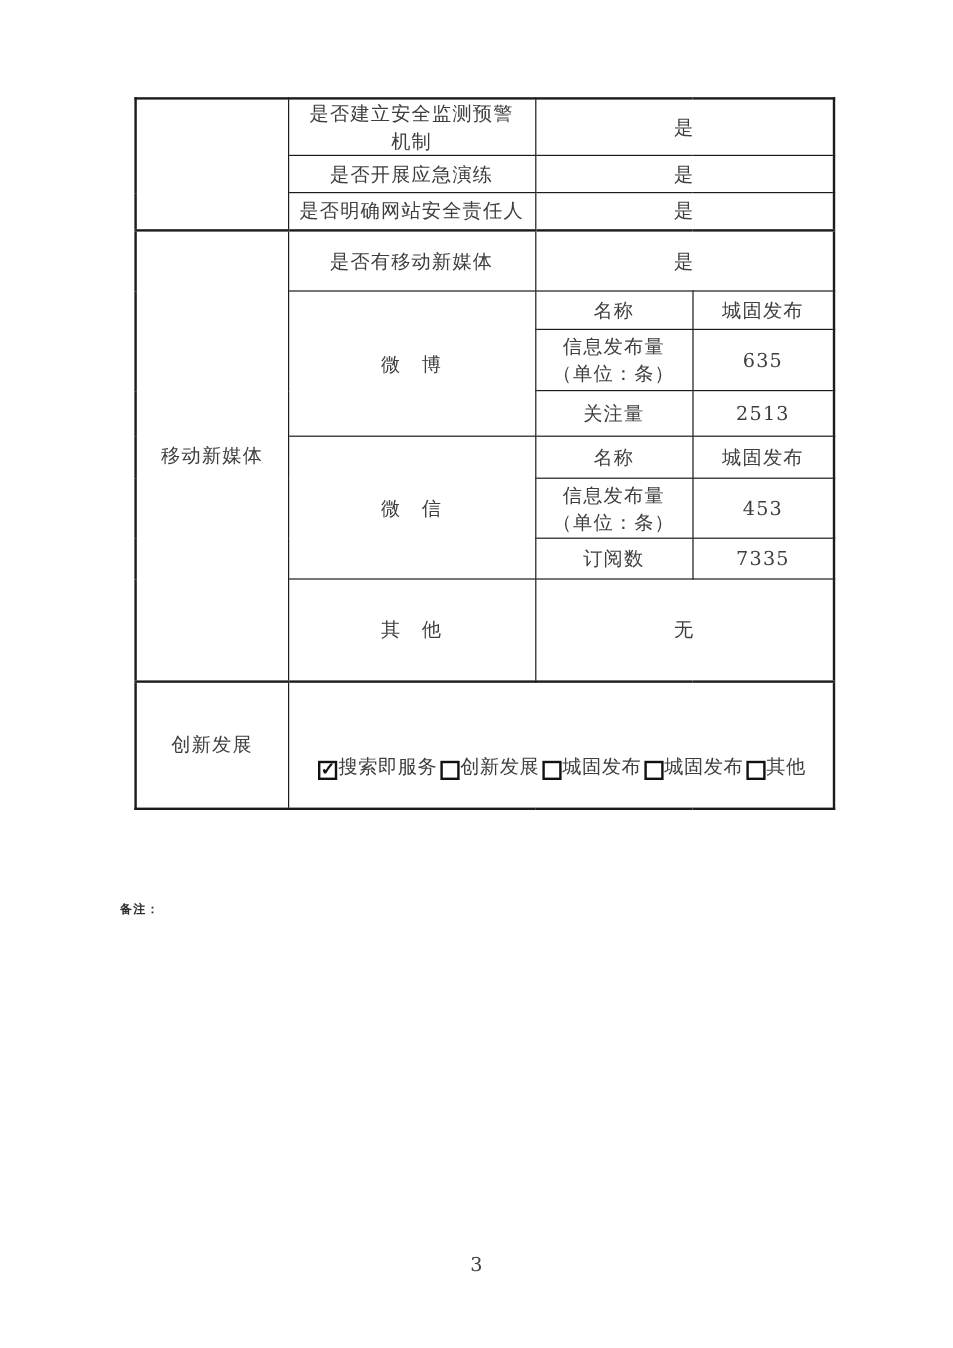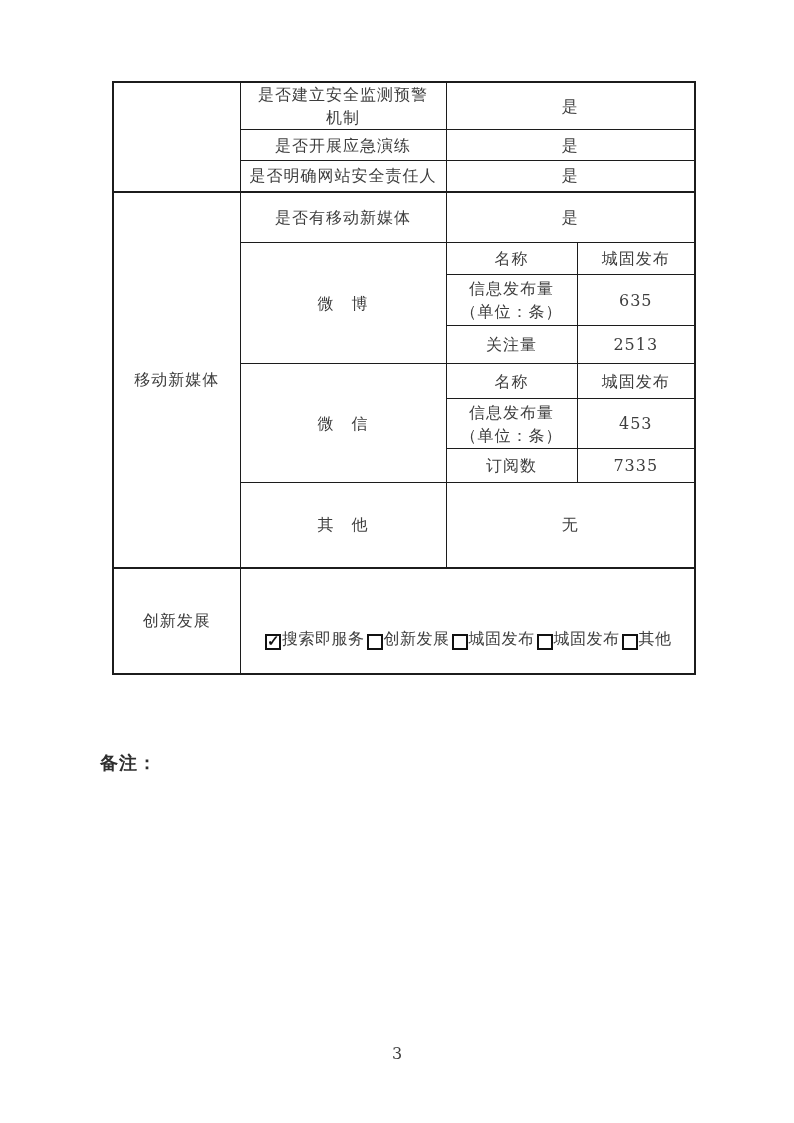--- a/index.html
+++ b/index.html
@@ -66,21 +66,21 @@
     text-align: center;
   }
   .cb-label {
     font-size: 16px;
     flex: 0 0 auto;
   }
 
   .remarks {
     position: absolute;
     left: 100px; top: 751px;
-    font-size: 18px;
+    font-size: 10px;
     font-weight: bold;
     letter-spacing: 1px;
     color: #2e2e2e;
   }
   .page-number {
     position: absolute;
     left: 0; top: 1044px;
     width: 100%;
     text-align: center;
     font-size: 16px;

